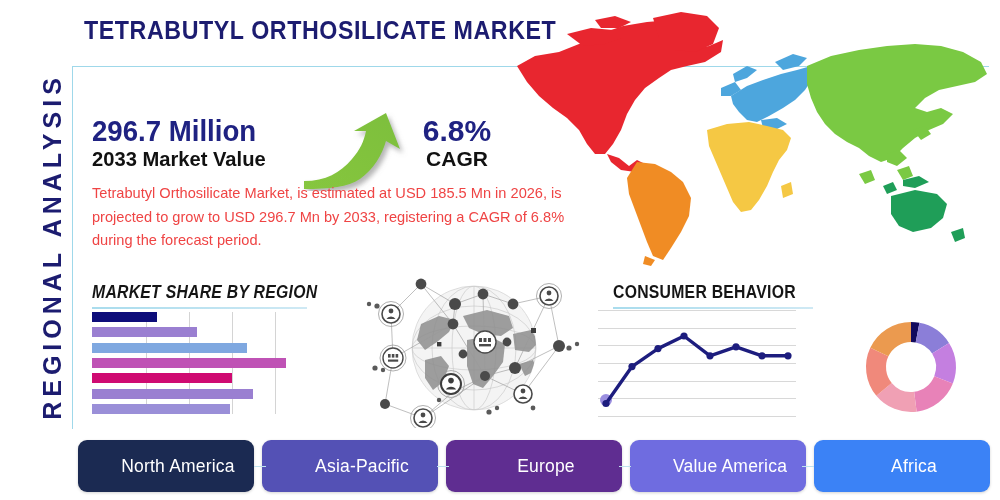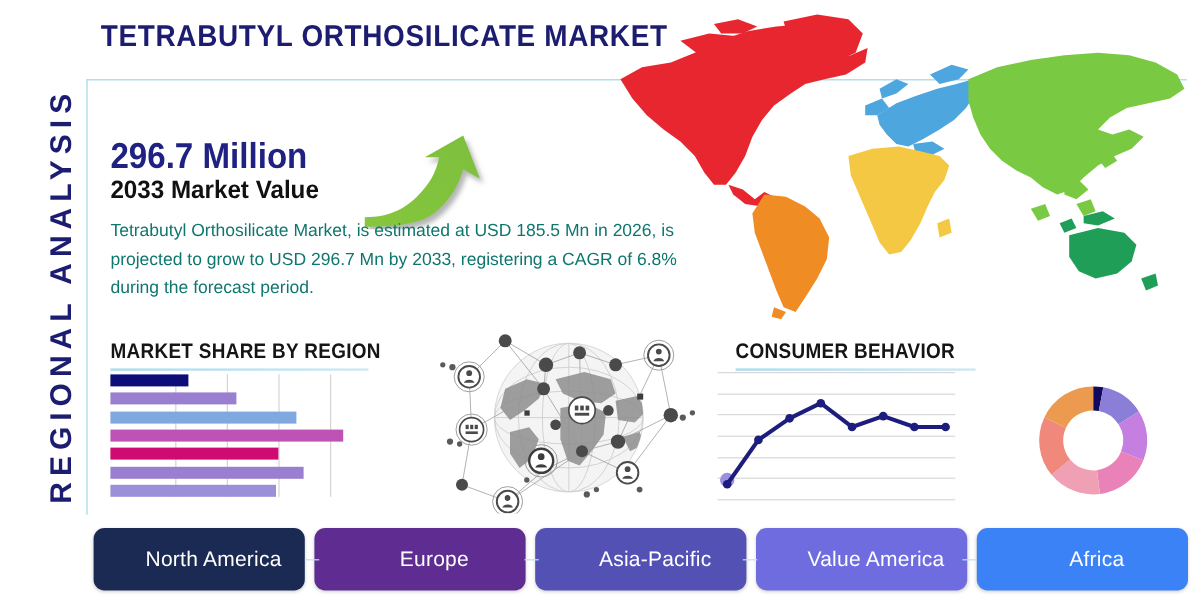--- a/index.html
+++ b/index.html
@@ -65,21 +65,21 @@
     white-space:nowrap;line-height:1.15;
   }
   .kpi-left{position:absolute;left:0;top:4px;text-align:left;}
   .kpi-right{position:absolute;left:310px;top:4px;text-align:center;width:110px;}
   .kpi-right .kpi-val,.kpi-right .kpi-lab{transform:none;}
   .arrow{position:absolute;left:210px;top:0px;width:110px;height:80px;}
 
   
   .para{
     position:absolute;left:92px;top:182px;width:505px;
-    font-size:14.6px;line-height:1.62;color:#0f766e;
+    font-size:14.6px;line-height:1.62;color:#ef4444;
     font-family:"Liberation Sans", sans-serif;
   }
 
   
   .worldmap{position:absolute;left:495px;top:4px;width:505px;height:268px;}
 
   
   .sec{position:absolute;}
   .sec-title{
     font-size:17.5px;font-weight:700;color:#151515;
@@ -150,20 +150,22 @@
           <filter id="ash" x="-20%" y="-20%" width="150%" height="150%">
             <feDropShadow dx="3" dy="4" stdDeviation="2.4" flood-color="#777" flood-opacity="0.55"></feDropShadow>
           </filter>
         </defs>
         <path filter="url(#ash)" fill="url(#agr)" d="M2,70 C24,70 38,62 50,48 C58,39 62,30 64,20 L52,20 L84,2 L98,38 L84,30
                  C80,44 72,58 58,68 C46,76 28,78 2,78 Z"></path>
       </svg>
     </div>
 
     <div class="kpi-right">
+      <div class="kpi-val">6.8%</div>
+      <div class="kpi-lab">CAGR</div>
     </div>
   </div>
 
   <div class="para">Tetrabutyl Orthosilicate Market, is estimated at USD 185.5 Mn in 2026, is projected to grow to USD 296.7 Mn by 2033, registering a CAGR of 6.8% during the forecast period.</div>
 
   <div class="worldmap">
     <svg width="505" height="268" viewBox="0 0 505 268">
       <g>
 
         <path fill="#e8262f" d="M22,62 L40,52 L64,48 L84,40 L104,30 L128,22 L152,18 L176,16 L200,20
@@ -205,21 +207,21 @@
 
         <path fill="#1f9e58" d="M396,192 L420,186 L442,190 L452,200 L448,214 L436,224 L418,228
           L404,222 L396,210 Z"></path>
         <path fill="#1f9e58" d="M408,176 L424,172 L434,178 L420,184 L408,182 Z"></path>
         <path fill="#1f9e58" d="M456,228 L468,224 L470,234 L460,238 Z"></path>
         <path fill="#1f9e58" d="M388,182 L398,178 L402,186 L392,190 Z"></path>
       </g>
     </svg>
   </div>
 
-  <div class="sec" style="left:92px;top:282px;width:215px;">
+  <div class="sec" style="left:92px;top:282px;width:215px;font-style:italic;">
     <div class="sec-title">MARKET SHARE BY REGION</div>
     <div class="sec-rule"></div>
   </div>
 
   <div class="barchart">
     <div class="bar-grid">
         <i style="left: 25%;"></i>
         <i style="left: 45%;"></i>
         <i style="left: 65%;"></i>
         <i style="left: 85%;"></i>
@@ -379,22 +381,22 @@
         <path d="M96.99475664759069,34.88779422594516 A45,45 0 0 1 100.83994186497131,75.5656048708105 L82.24441214720629,68.20311381711694 A25,25 0 0 0 80.10819813755037,45.60433012552509 Z" fill="#c47fe0"></path>
         <path d="M100.83994186497131,75.5656048708105 A45,45 0 0 1 64.63999551039367,103.6451615591515 L62.1333308391076,83.80286753286194 A25,25 0 0 0 82.24441214720629,68.20311381711694 Z" fill="#e882b8"></path>
         <path d="M64.63999551039367,103.6451615591515 A45,45 0 0 1 24.326904075089487,87.68407953869104 L39.73716893060527,74.93559974371725 A25,25 0 0 0 62.1333308391076,83.80286753286194 Z" fill="#f0a0b4"></path>
         <path d="M24.326904075089487,87.68407953869104 A45,45 0 0 1 18.282782639029115,39.83993187957175 L36.37932368834951,48.355517710873194 A25,25 0 0 0 39.73716893060527,74.93559974371725 Z" fill="#f0897b"></path>
         <path d="M18.282782639029115,39.83993187957175 A45,45 0 0 1 58.99999999999999,14 L58.99999999999999,34 A25,25 0 0 0 36.37932368834951,48.355517710873194 Z" fill="#eb9a4f"></path>
       </svg>
   </div>
 
   <div class="regions">
       <div class="region" style="background: rgb(27, 42, 82);">North America</div>
+      <div class="region" style="background: rgb(84, 81, 181);">Asia-Pacific</div>
       <div class="region" style="background: rgb(95, 45, 145);">Europe</div>
-      <div class="region" style="background: rgb(84, 81, 181);">Asia-Pacific</div>
       <div class="region" style="background: rgb(111, 108, 224);">Value America</div>
       <div class="region" style="background: #3b82f6;">Africa</div>
     </div>
 
 <div class="reg-connector" style="left: 254.4px;"></div>
     <div class="reg-connector" style="left: 436.8px;"></div>
     <div class="reg-connector" style="left: 619.2px;"></div>
     <div class="reg-connector" style="left: 801.6px;"></div>
   </div>
 

